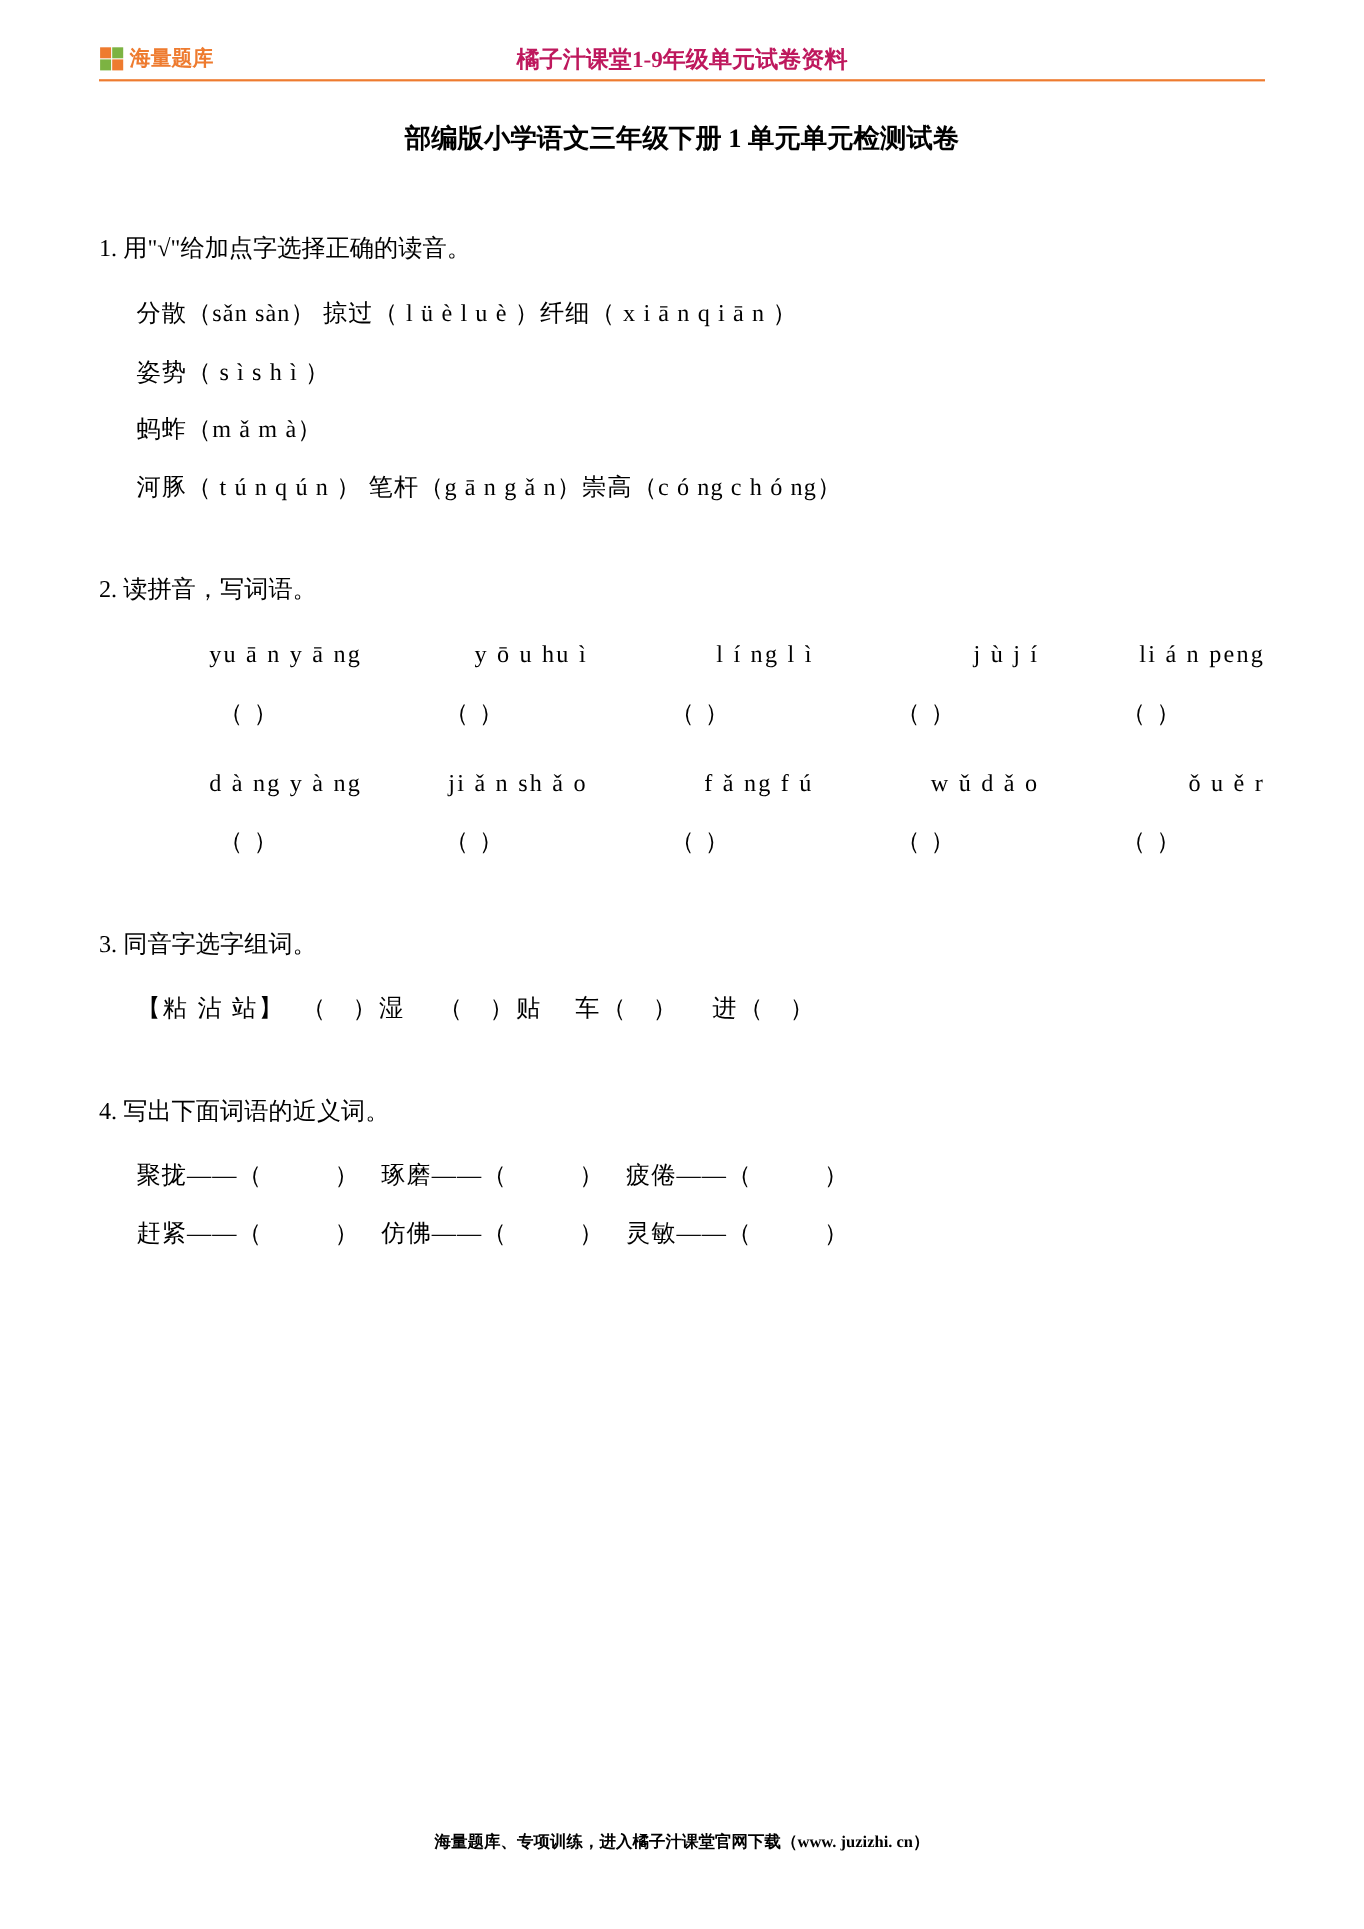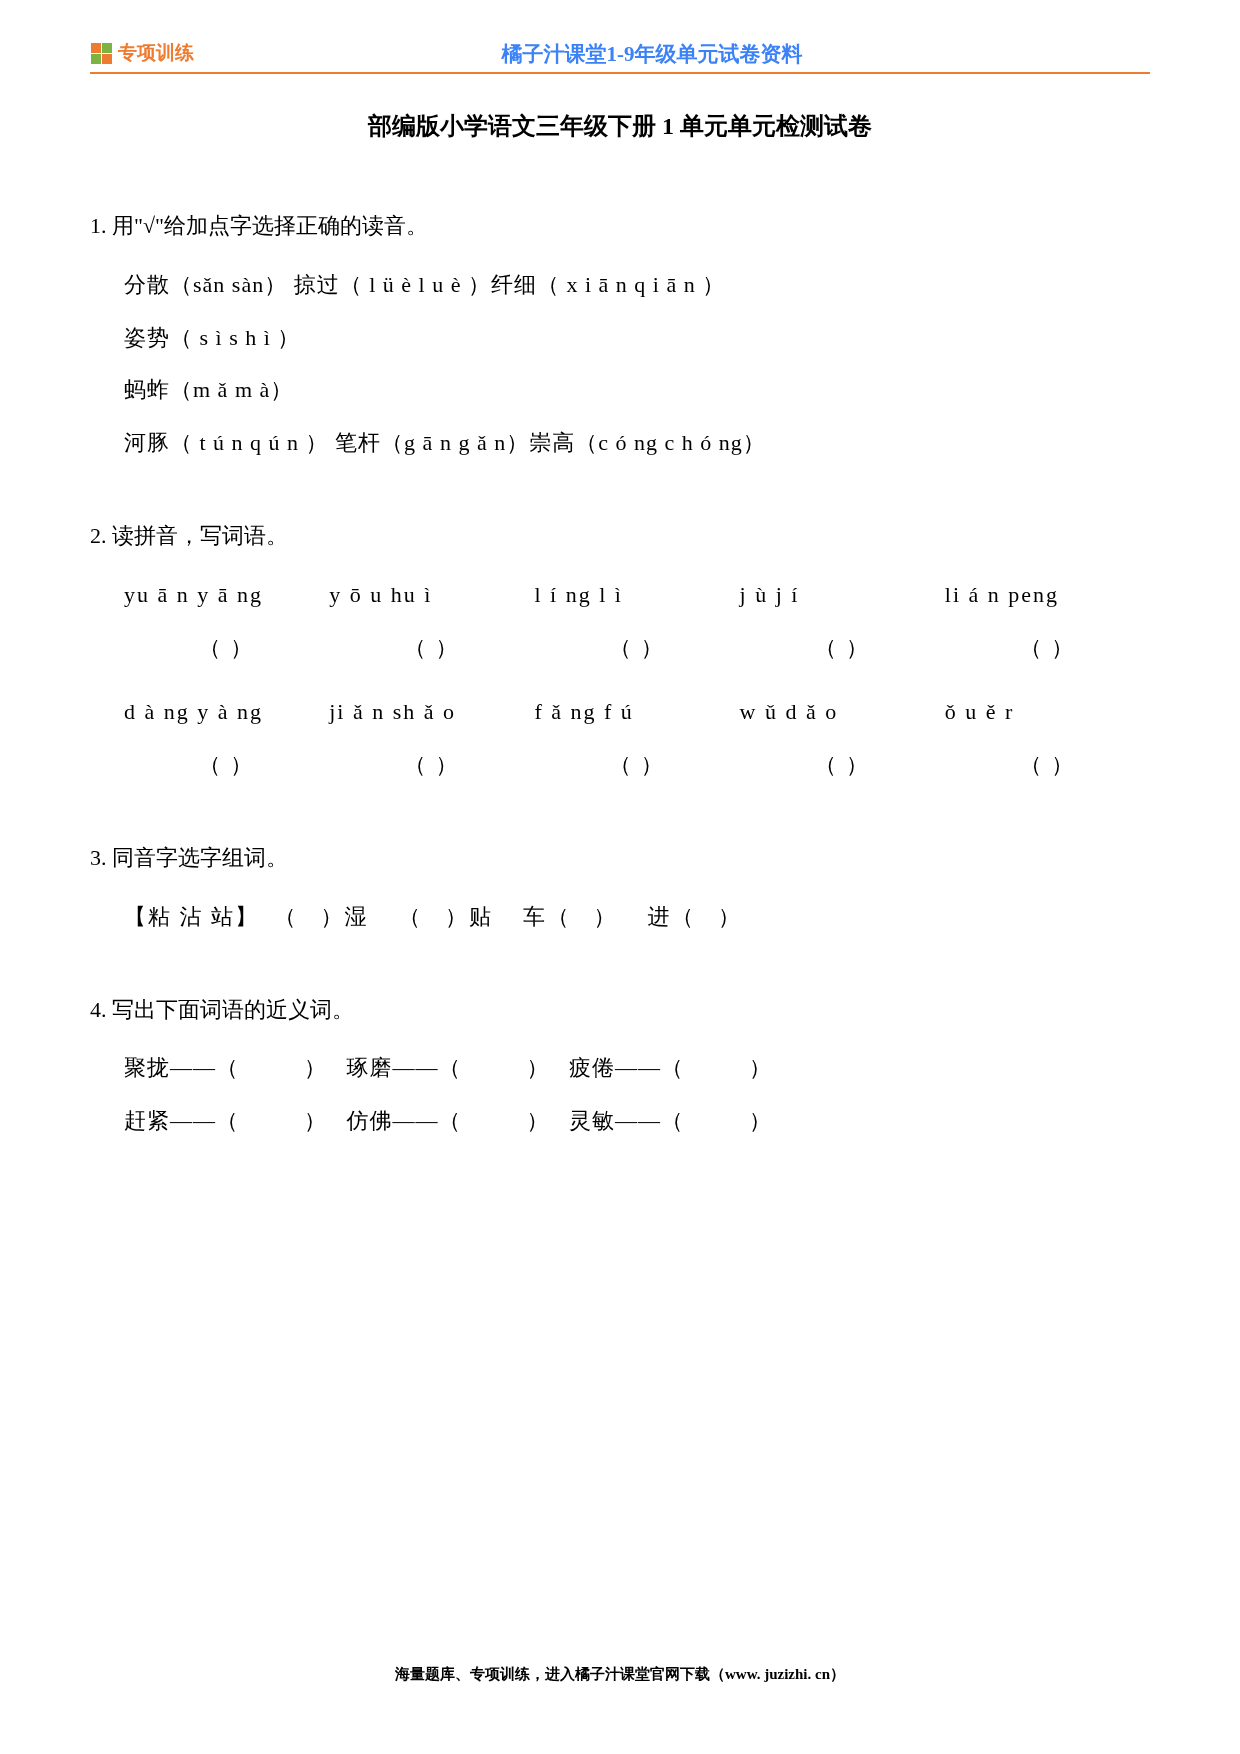--- a/index.html
+++ b/index.html
@@ -43,25 +43,24 @@
       color: #ee7b2f;
       font-size: 19px;
       font-weight: bold;
       font-family: "Microsoft YaHei", sans-serif;
     }
     .header-title {
       position: absolute;
       top: 0;
       left: 50%;
       transform: translateX(-50%);
-      color: #3b82f6;
+      color: #be185d;
       font-size: 21px;
       font-weight: bold;
       font-family: "SimSun", serif;
-      margin-left: 32px;
     }
     .header-line {
       position: absolute;
       top: 72px;
       left: 90px;
       right: 90px;
       height: 2px;
       background: #ee7b2f;
     }
     .main-title {
@@ -99,21 +98,21 @@
       letter-spacing: 1px;
     }
     .pinyin-row {
       display: flex;
       gap: 0;
       margin-bottom: 0;
       letter-spacing: 2px;
     }
     .pinyin-item {
       flex: 1;
-      text-align: left;
+      text-align: right;
     }
     .bracket-row {
       display: flex;
       gap: 0;
       margin-bottom: 12px;
     }
     .bracket-item {
       flex: 1;
       text-align: center;
       letter-spacing: 2px;
@@ -145,21 +144,21 @@
 <body>
 
 <div class="header">
   <div class="logo-section">
     <div class="logo-icon">
       <div class="logo-square orange"></div>
       <div class="logo-square green"></div>
       <div class="logo-square green"></div>
       <div class="logo-square orange"></div>
     </div>
-    <span class="logo-text">专项训练</span>
+    <span class="logo-text">海量题库</span>
   </div>
   <div class="header-title">橘子汁课堂1-9年级单元试卷资料</div>
 </div>
 <div class="header-line"></div>
 
 <div class="main-title">部编版小学语文三年级下册 1 单元单元检测试卷</div>
 
 <div class="content">
 
   <div class="question">

